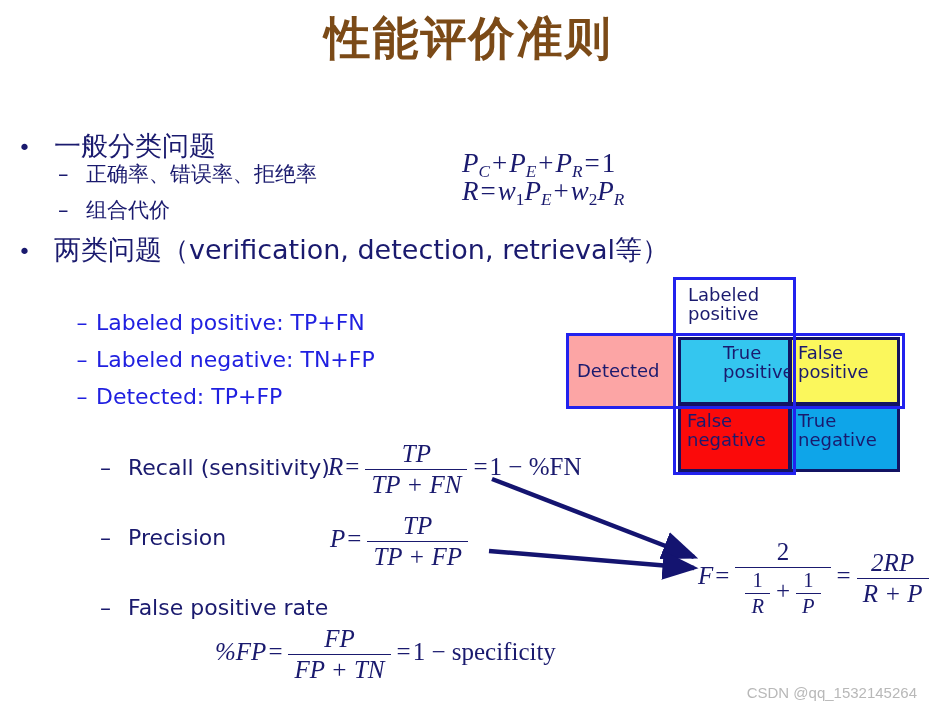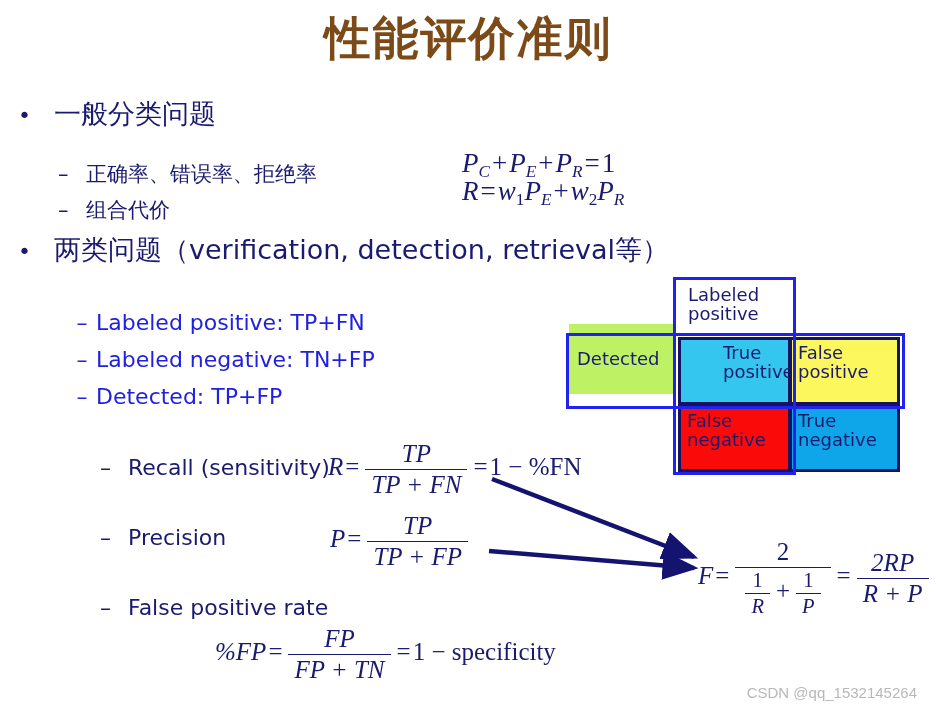--- a/index.html
+++ b/index.html
@@ -133,21 +133,21 @@
     font-family: "Liberation Sans", sans-serif;
   }
 </style>
 </head>
 <body>
 
 <div id="slide">
 
   <div id="title">性能评价准则</div>
 
-  <div class="l1" style="left:18px; top:96px;">
+  <div class="l1" style="left:18px; top:128px;">
     <span class="dot">•</span><span>一般分类问题</span>
   </div>
 
   <div class="l2" style="left:58px; top:160px;">
     <span class="dash">–</span><span>正确率、错误率、拒绝率</span>
   </div>
   <div class="l2" style="left:58px; top:196px;">
     <span class="dash">–</span><span>组合代价</span>
   </div>
 
@@ -210,21 +210,21 @@
       <div class="cell" style="position:static;">False negative</div>
     </div>
     <div class="navyframe fill-tn" style="left:789px; top:403px; width:111px; height:69px;">
       <div class="cell" style="position:static;">True negative</div>
     </div>
 
     <div class="blueframe" style="left:673px; top:277px; width:123px; height:198px;"></div>
     <div class="cell" style="left:676px; top:280px; width:117px; height:55px; background:#ffffff; border:none; padding:6px 0 0 12px;">Labeled positive</div>
 
     <div class="blueframe" style="left:566px; top:333px; width:339px; height:76px;"></div>
-    <div class="cell" style="left:569px; top:324px; width:104px; height:70px; background:#bef264; border:none; display:flex; align-items:center; padding:0 0 0 8px;">Detected</div>
+    <div class="cell" style="left:569px; top:336px; width:104px; height:70px; background:#fca5a5; border:none; display:flex; align-items:center; padding:0 0 0 8px;">Detected</div>
 
     <div class="navyframe fill-tp" style="left:678px; top:337px; width:113px; height:68px;">
       <div class="cell" style="position:static;">True positive</div>
     </div>
     <div class="navyframe fill-fp" style="left:789px; top:337px; width:111px; height:68px;">
       <div class="cell" style="position:static;">False positive</div>
     </div>
     <div class="navyframe fill-fn" style="left:678px; top:405px; width:113px; height:67px;">
       <div class="cell" style="position:static;">False negative</div>
     </div>

